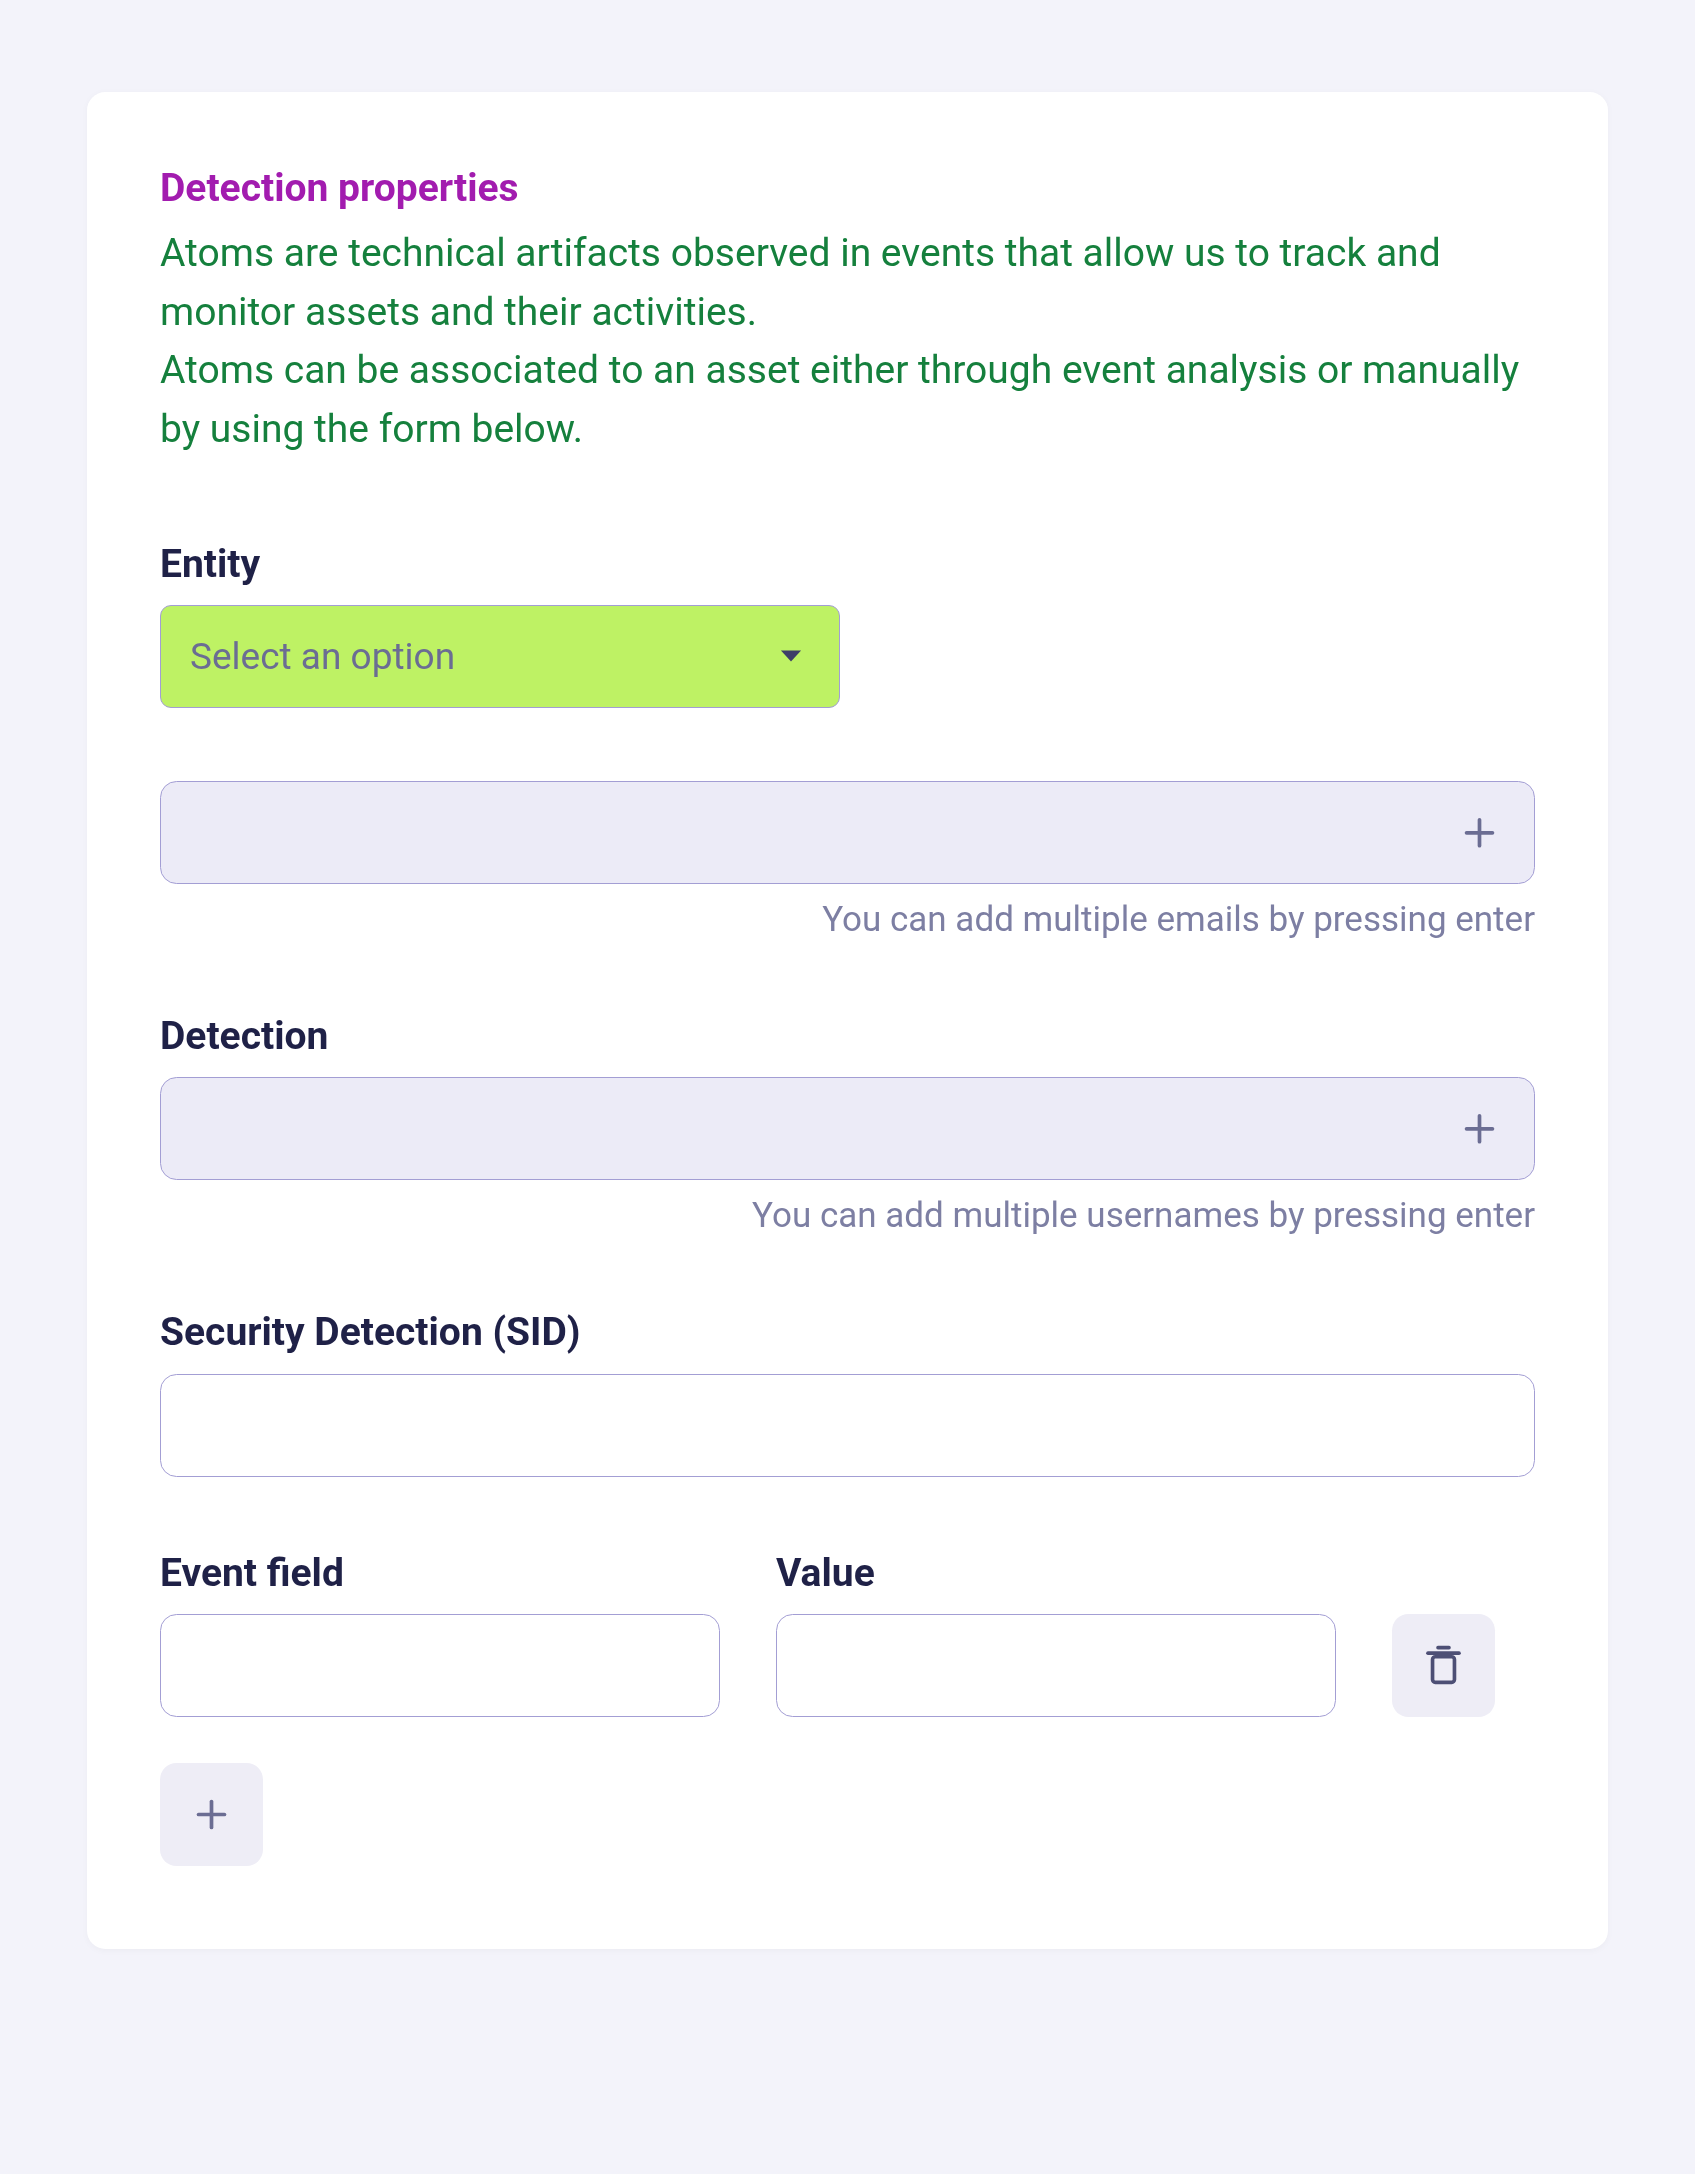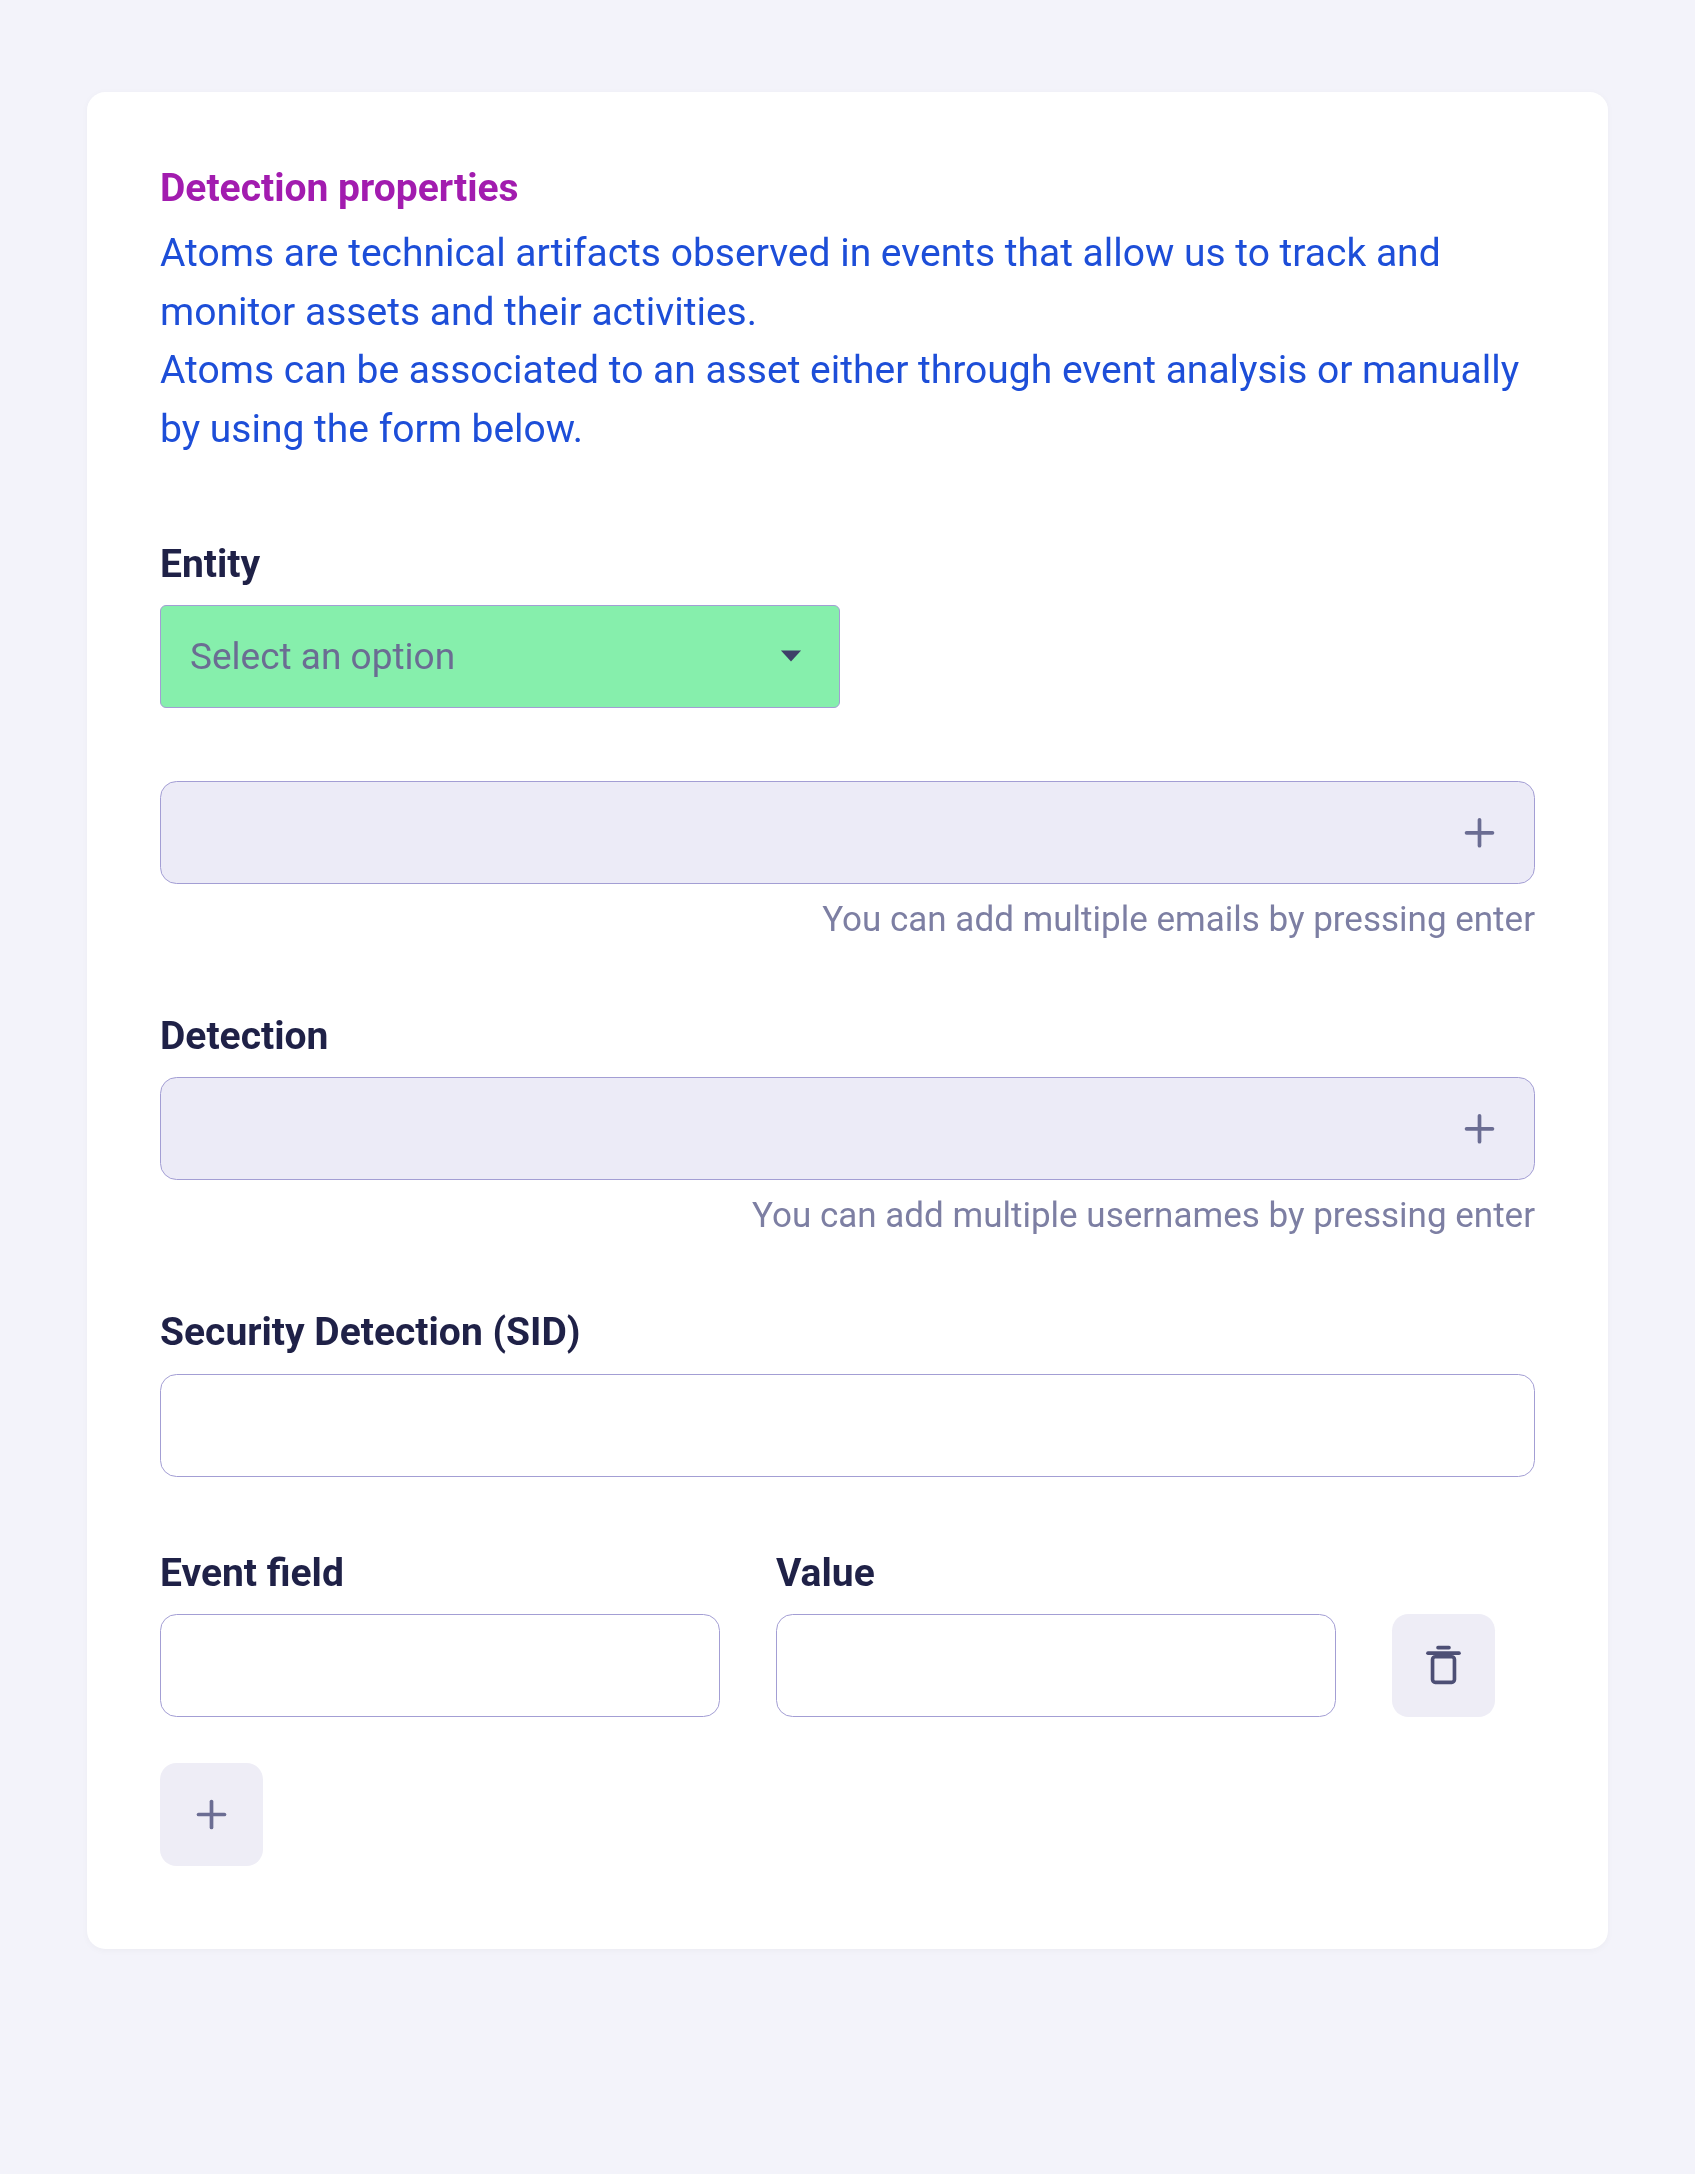--- a/index.html
+++ b/index.html
@@ -22,44 +22,44 @@
     }
     .section-title {
       font-size: 39px;
       font-weight: 700;
       color: #a21caf;
       margin-bottom: 13px;
     }
     .section-description {
       font-size: 39px;
       font-weight: 400;
-      color: #1d4ed8;
+      color: #15803d;
       line-height: 1.5;
       margin-bottom: 83px;
     }
     .field-group {
       margin-bottom: 73px;
     }
     .field-label {
       font-size: 39px;
       font-weight: 700;
       color: #1f2147;
       margin-bottom: 18.4px;
       display: block;
     }
     .select-wrapper {
       position: relative;
       width: 680px;
     }
     .select-box {
       width: 100%;
       height: 103px;
-      background: #86efac;
+      background: #bef264;
       border: 1.8px solid #a39ed4;
-      border-radius: 6px;
+      border-radius: 11px;
       font-size: 37px;
       color: #6b6d93;
       padding: 0 55px 0 29px;
       display: flex;
       align-items: center;
       cursor: pointer;
     }
     .select-arrow {
       position: absolute;
       right: 37px;

